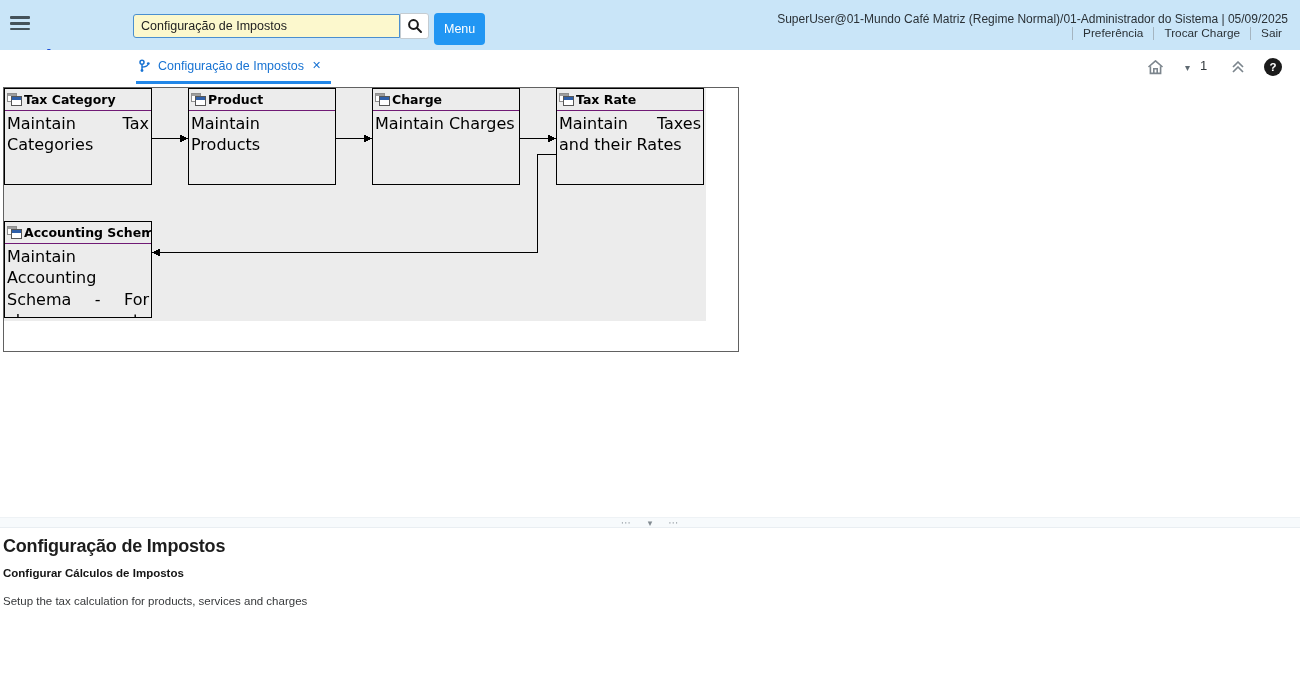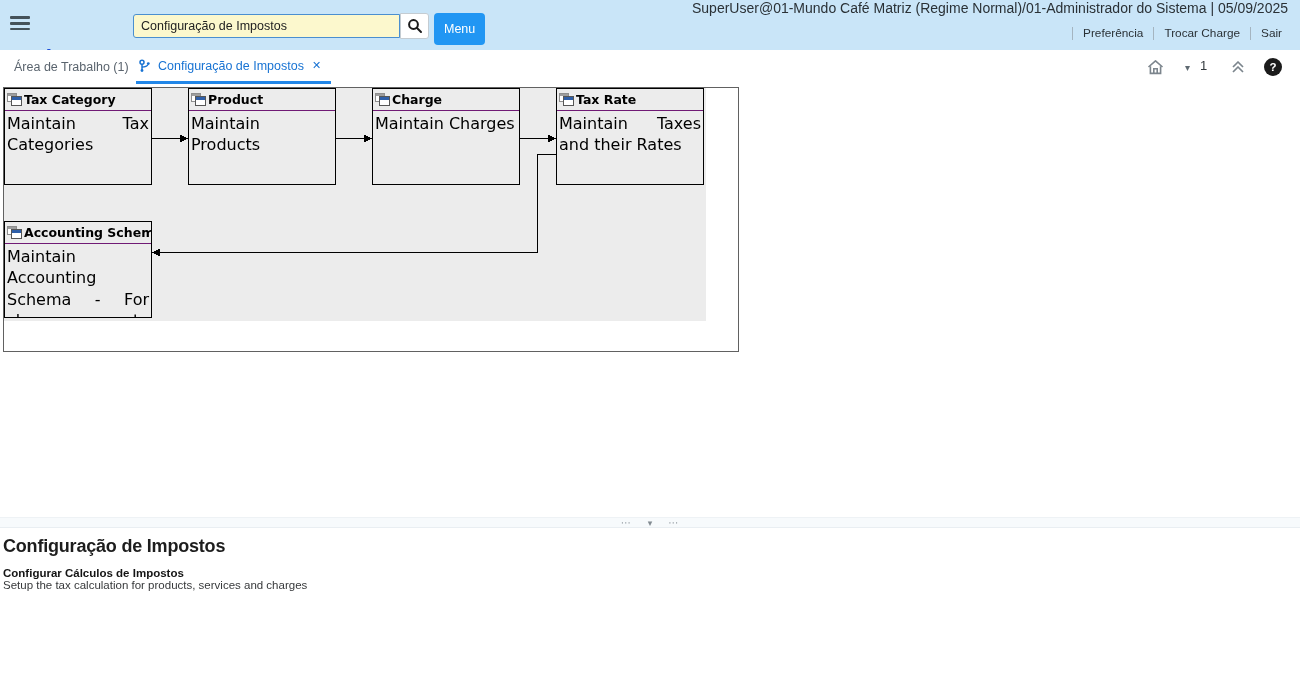--- a/index.html
+++ b/index.html
@@ -11,21 +11,21 @@
   .hamburger { position:absolute; left:10px; top:16px; width:22px; height:18px; background:none; border:none; cursor:pointer; }
   .hamburger i { display:block; width:20px; height:2.6px; background:#44525a; margin:0 0 3.2px 0; border-radius:1px; }
   .logo { position:absolute; left:38px; top:10px; font-size:23px; font-weight:800; color:#1d4ed8; letter-spacing:-0.5px;margin-top:36px; }
   .search-input { position:absolute; left:133px; top:14px; width:267px; height:24px; background:#fcf8cd;
     border:1.5px solid #4a8fd0; border-radius:3px 0 0 3px; padding:0 7px; font-size:12.5px; color:#222;
     font-family:"Liberation Sans", sans-serif; outline:none; }
   .search-btn { position:absolute; left:400px; top:13px; width:29px; height:26px; background:#fff;
     border:1px solid #c4ccd2; border-radius:0 3px 3px 0; display:flex; align-items:center; justify-content:center; cursor:pointer; }
   .menu-btn { position:absolute; left:434px; top:13px; height:32px; padding:0 10px; background:#2196f3; color:#fff;
     border:none; border-radius:4px; font-size:12.5px; font-family:"Liberation Sans", sans-serif; cursor:pointer; }
-  .session { position:absolute; right:12px; top:0; font-size:14px; color:#2a3136; }
+  .session { position:absolute; right:12px; top:12px; font-size:12px; color:#2a3136; }
   .hlinks { position:absolute; right:8px; top:27px; font-size:11.8px; color:#2a3136; display:flex; align-items:flex-end; }
   .hlink { padding:0 10px; cursor:pointer; border-left:1px solid #a4b4c0; line-height:13px; }
 
   
   .tabbar { position:absolute; left:0; top:50px; width:1300px; height:34px; background:#fff; }
   .tab { position:absolute; top:0; height:34px; display:flex; align-items:center; font-size:12.5px; cursor:pointer; }
   .tab-workspace { left:0; padding:0 14px; color:#5a646e; }
   .tab-active { left:136px; padding:0 10px 0 2px; color:#1873d3; border-bottom:3px solid #2287e8; gap:6px; }
   .tab-close { font-size:11px; color:#1873d3; margin-left:2px; cursor:pointer; }
   .tb-btn { position:absolute; background:none; border:none; cursor:pointer; padding:0; }
@@ -56,21 +56,21 @@
   
   .splitter { position:absolute; left:0; top:517px; width:1300px; height:11px; background:#f7fafc;
     border-top:1px solid #eef2f5; border-bottom:1px solid #e9eef2; display:flex; align-items:center; justify-content:center; gap:16px; cursor:row-resize; }
   .grip-dots { font-size:10px; color:#8f979e; letter-spacing:1px; line-height:6px; }
   .grip-caret { font-size:9px; color:#838b92; line-height:6px; }
 
   
   .details { position:absolute; left:3px; top:536px; width:900px; }
   .detail-title { font-size:18px; font-weight:bold; color:#1d1d1d; letter-spacing:-0.2px; }
   .detail-subtitle { margin-top:10px; font-size:11.5px; font-weight:bold; color:#141414; }
-  .detail-desc { margin-top:0; font-size:11.5px; color:#37393b; }
+  .detail-desc { margin-top:16px; font-size:11.5px; color:#37393b; }
 </style>
 </head>
 <body>
 
 <div class="topbar">
   <button class="hamburger">
     <span><i></i><i></i><i></i></span>
   </button>
   <div class="logo">dev&amp;Co.</div>
   <input class="search-input" value="Configuração de Impostos" style="">
@@ -83,23 +83,20 @@
   <button class="menu-btn">Menu</button>
   <div class="session">SuperUser@01-Mundo Café Matriz (Regime Normal)/01-Administrador do Sistema | 05/09/2025</div>
   <div class="hlinks">
     <span class="hlink">Preferência</span>
     <span class="hlink">Trocar Charge</span>
     <span class="hlink">Sair</span>
   </div>
 </div>
 
 <div class="tabbar">
-  <div class="tab tab-workspace">
-    <span>Área de Trabalho (1)</span>
-  </div>
   <div class="tab tab-active">
     <svg width="14" height="14" viewBox="0 0 14 14">
       <circle cx="4" cy="3.2" r="2" fill="none" stroke="#1873d3" stroke-width="1.5"></circle>
       <line x1="4" y1="5.2" x2="4" y2="11" stroke="#1873d3" stroke-width="1.5"></line>
       <circle cx="4" cy="11.5" r="1.4" fill="#1873d3"></circle>
       <path d="M4 8 C7 8 9 7.5 10 5.5" fill="none" stroke="#1873d3" stroke-width="1.5"></path>
       <circle cx="10.3" cy="4.6" r="1.4" fill="#1873d3"></circle>
     </svg>
     <span>Configuração de Impostos</span>
     <span class="tab-close">✕</span>

